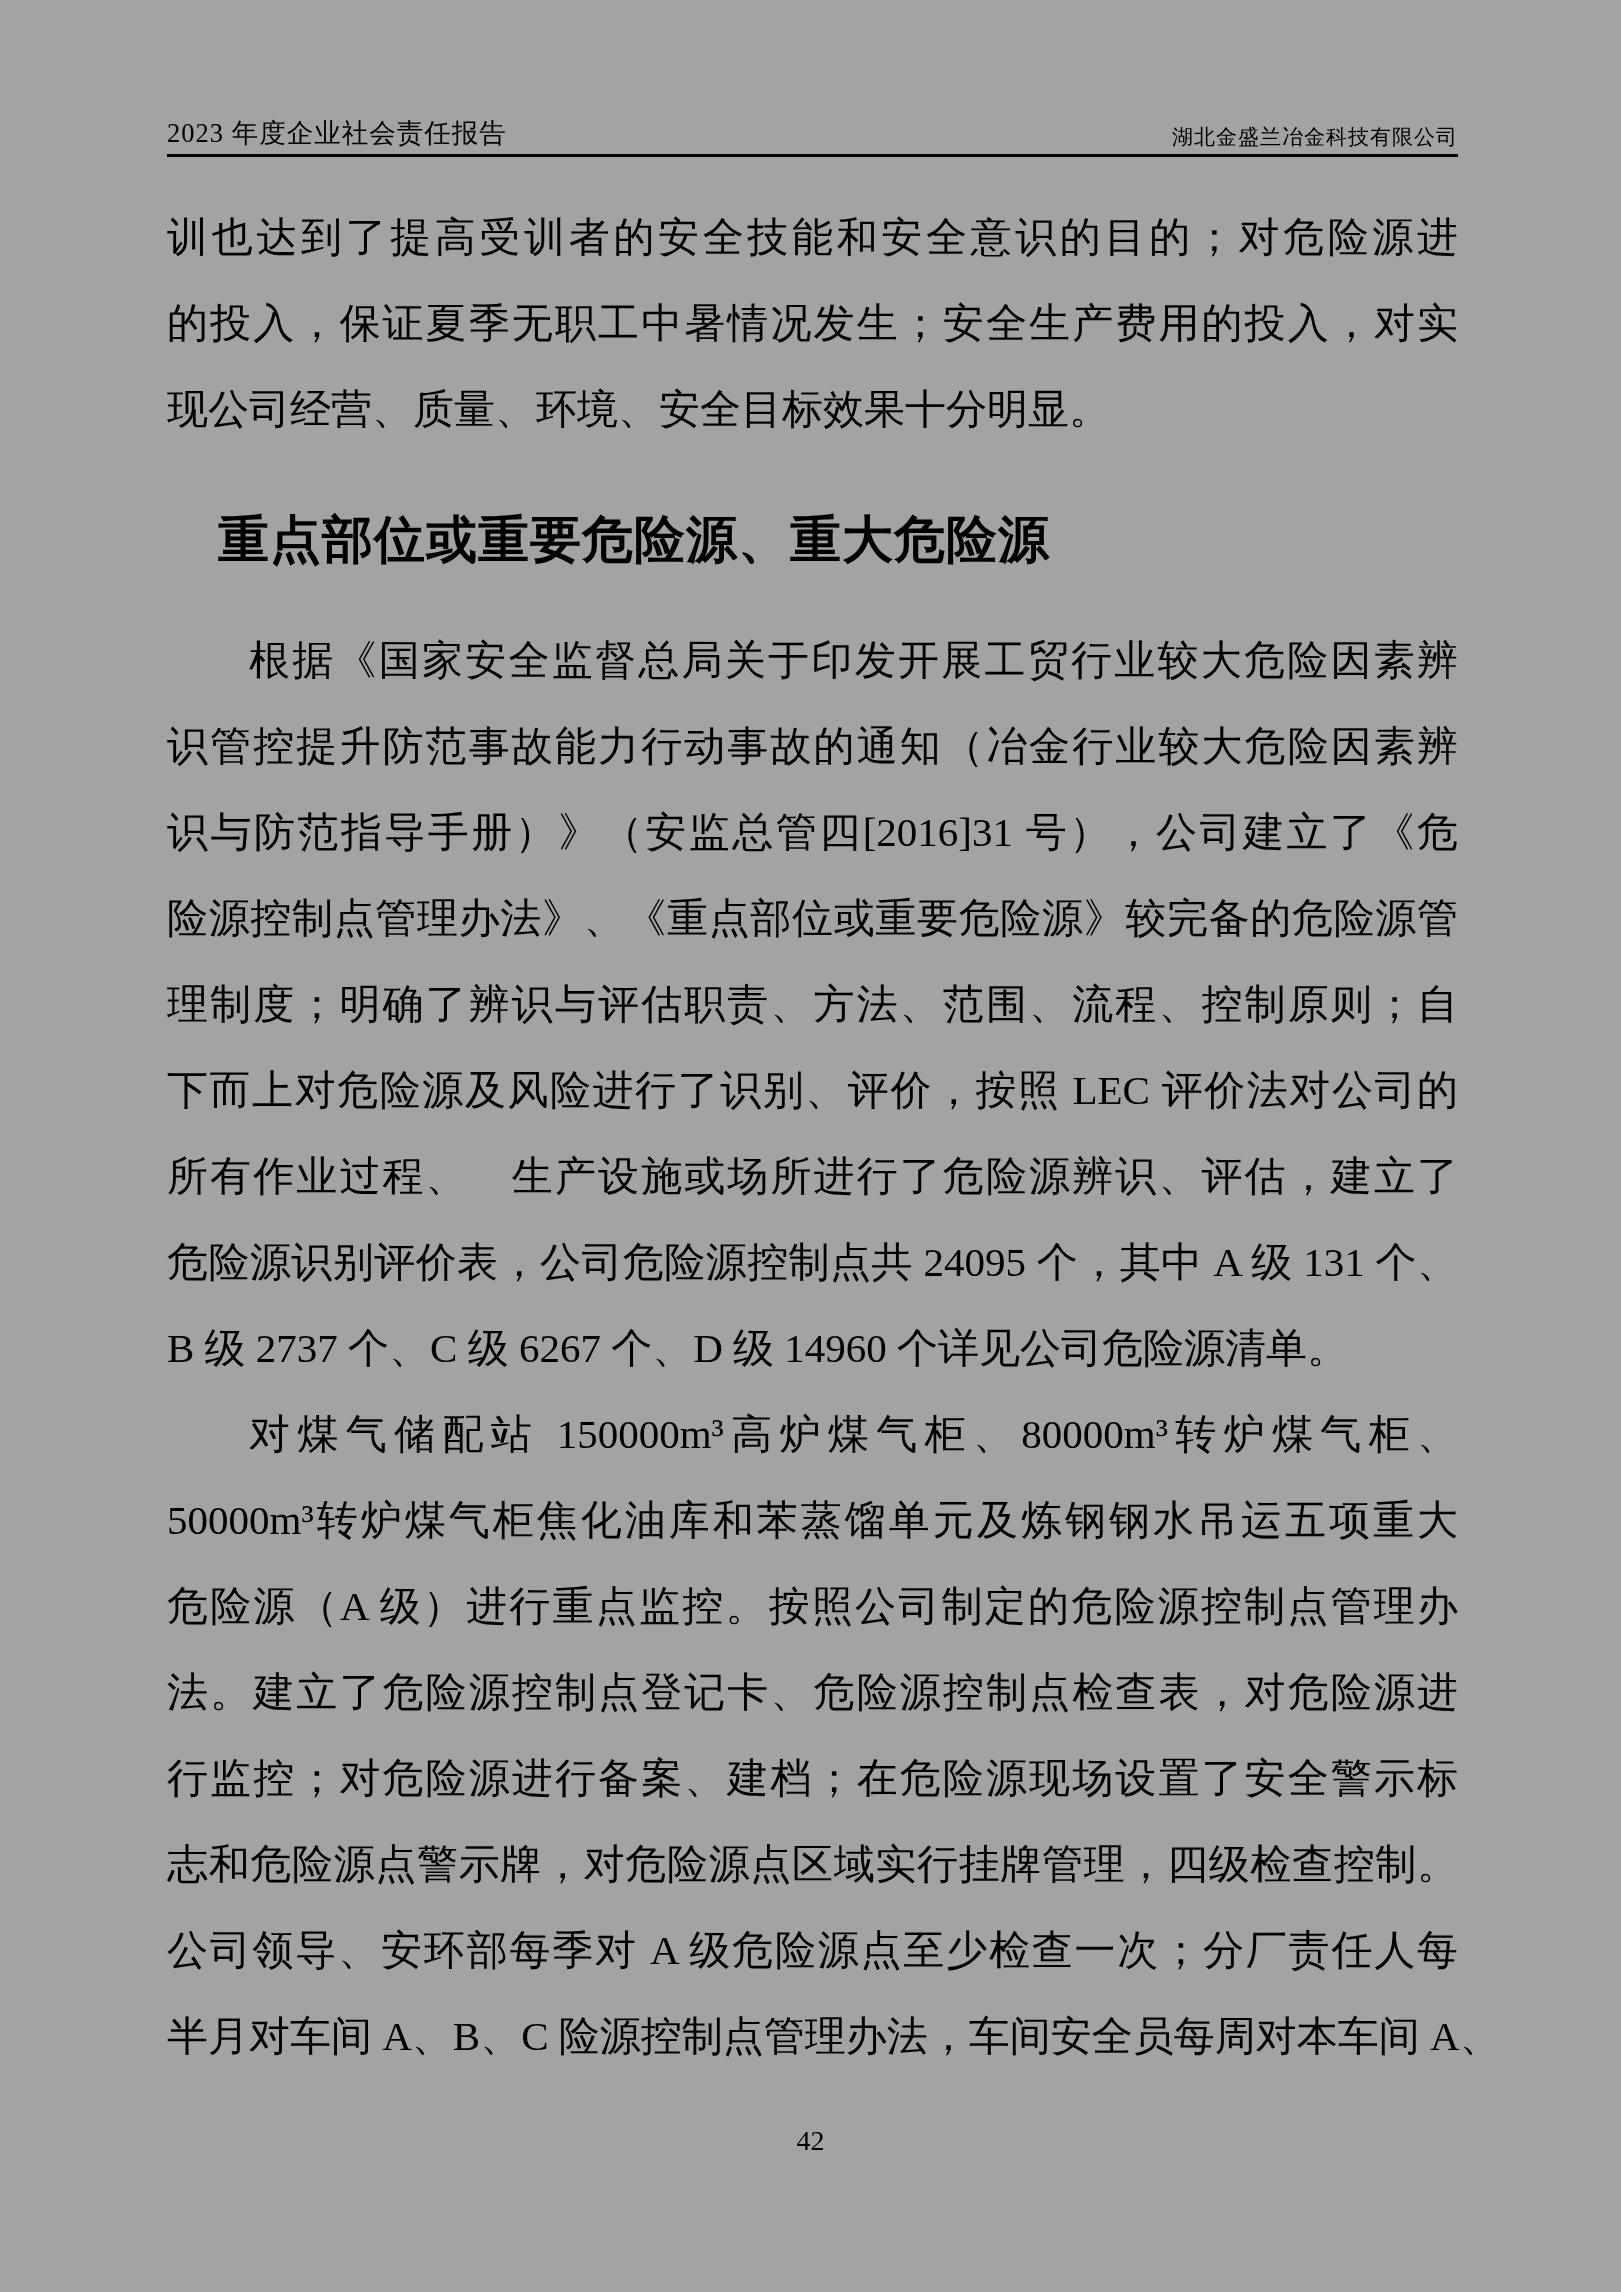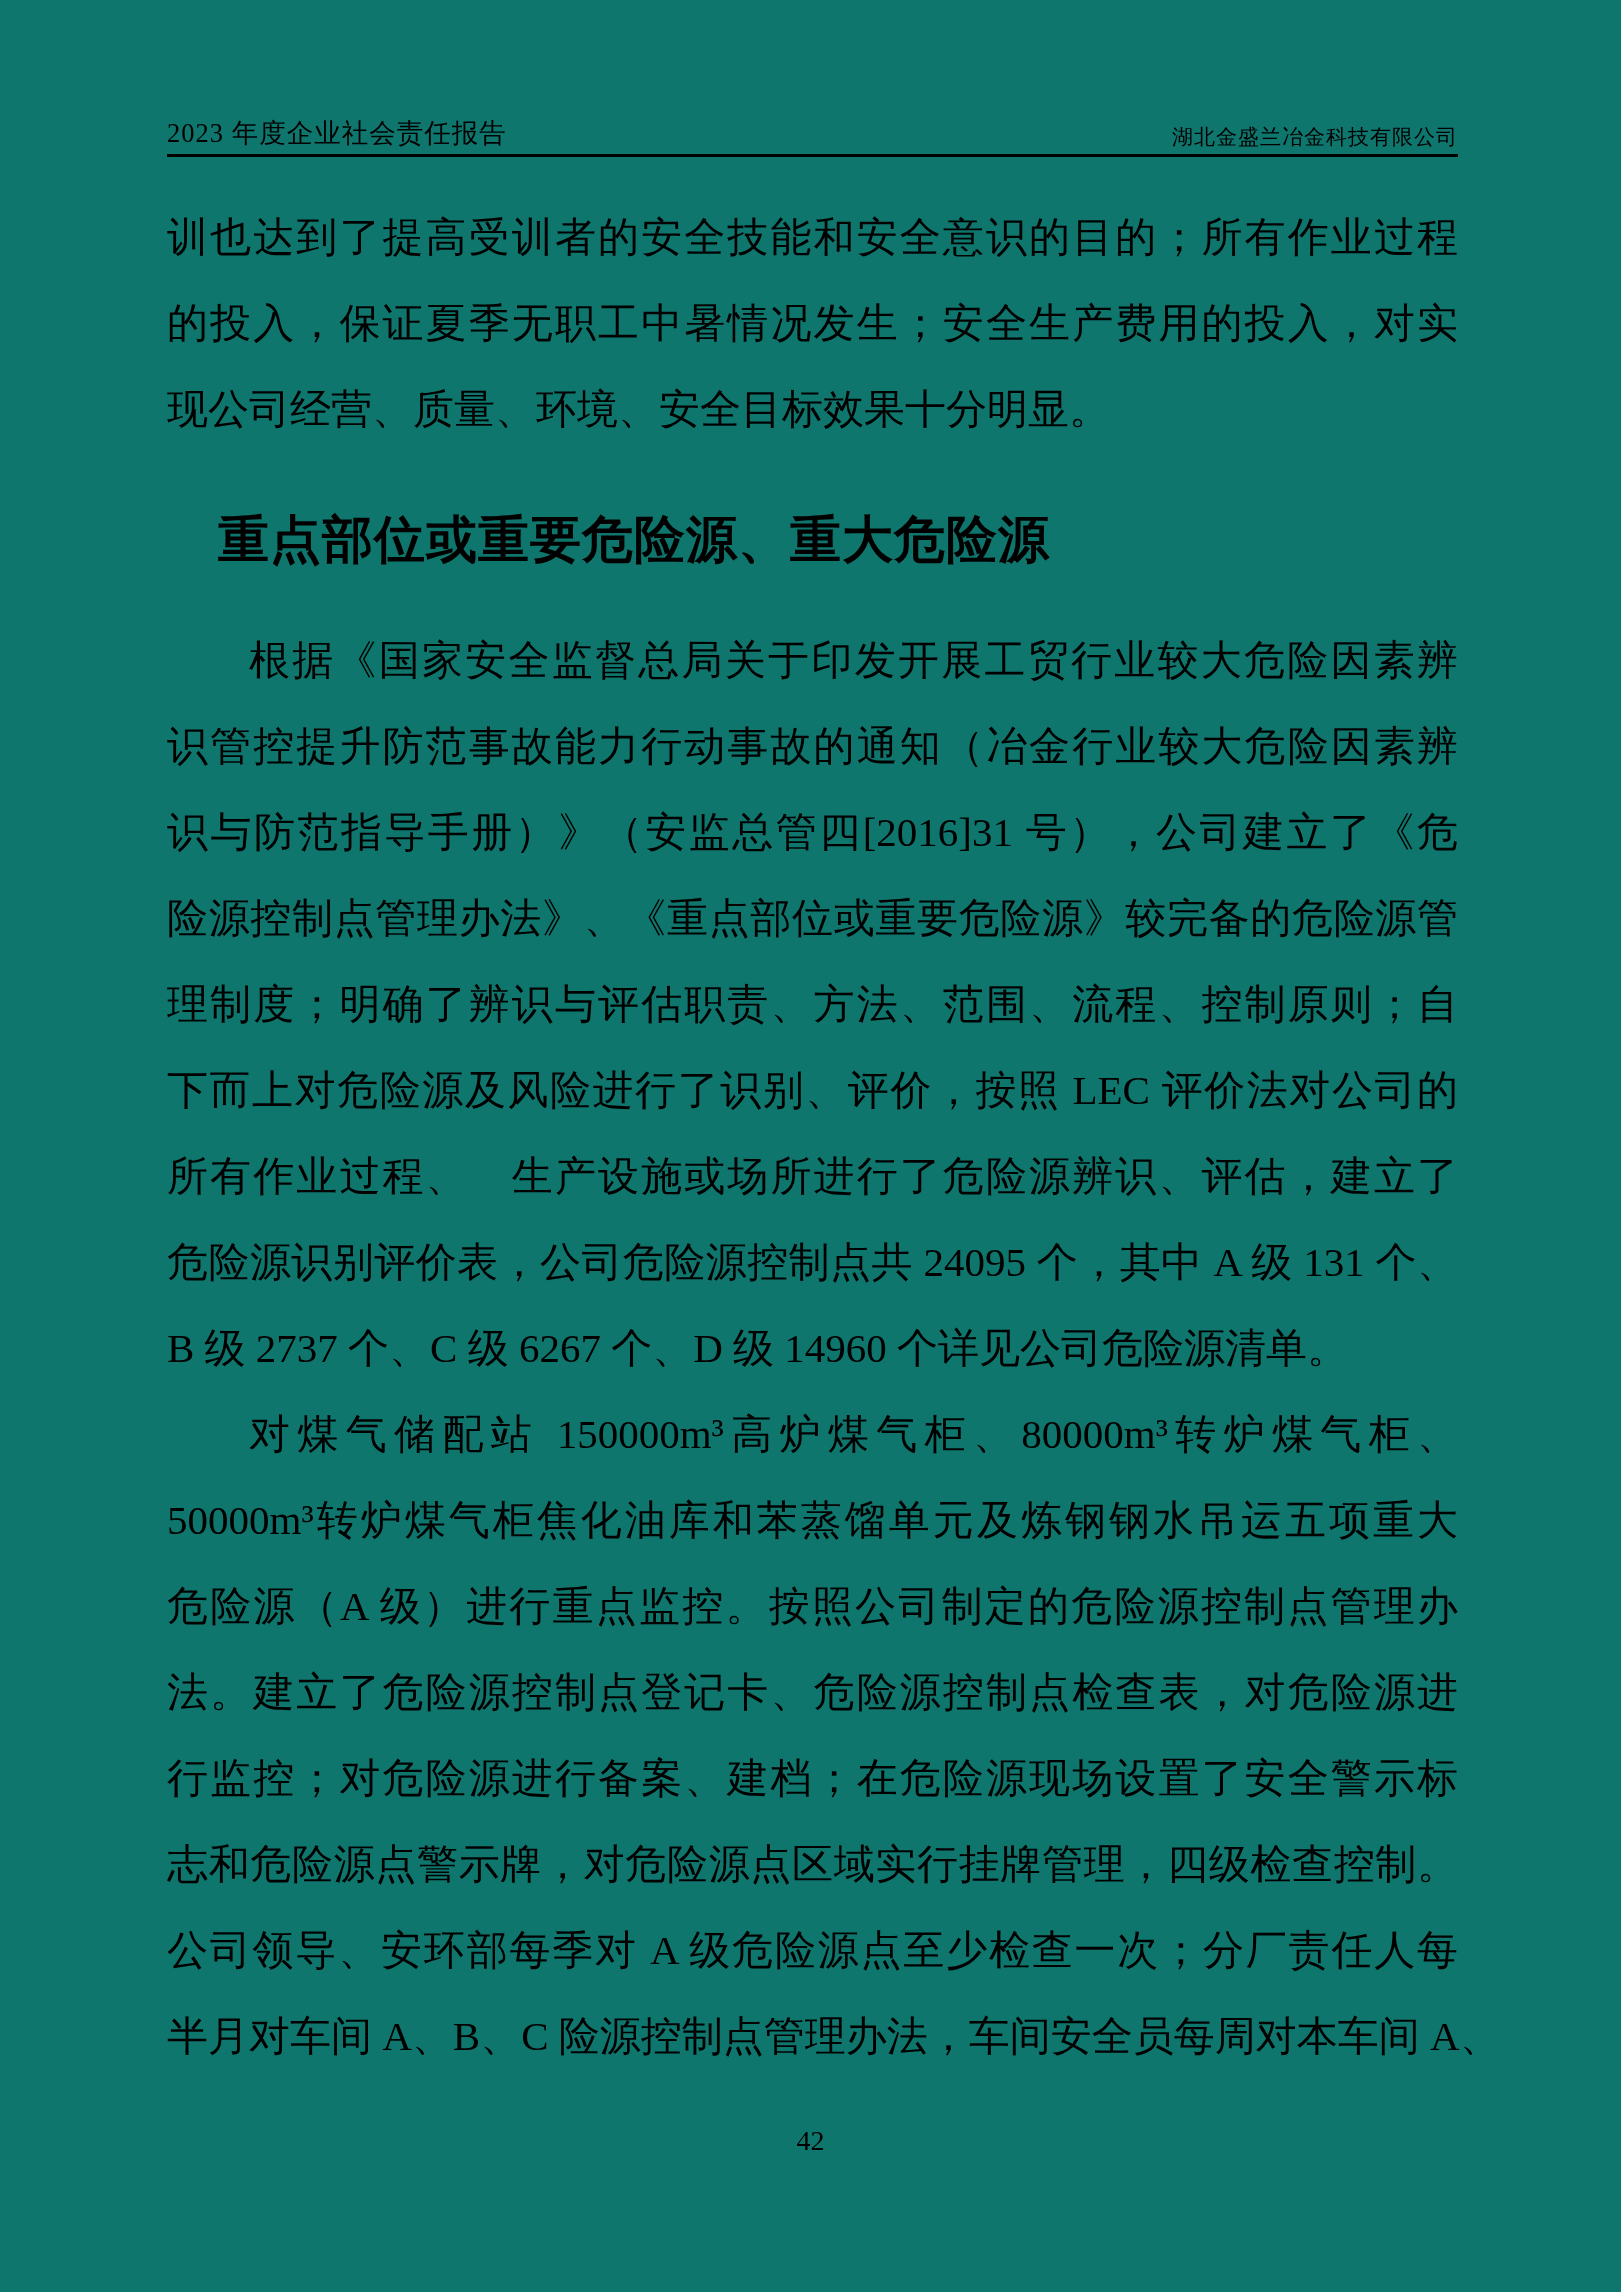--- a/index.html
+++ b/index.html
@@ -1,21 +1,21 @@
 <!DOCTYPE html>
 <html><head>
 <meta charset="utf-8">
 <style>
   * { margin: 0; padding: 0; box-sizing: border-box; }
   html, body { background: #ffffff; }
   .page {
     position: relative;
     width: 1621px;
     height: 2293px;
-    background: #0f766e;
+    background: #a3a3a3;
     color: #000000;
     font-family: "Liberation Serif", "DejaVu Serif", serif;
     overflow: hidden;
   }
   .header {
     position: absolute;
     top: 0;
     left: 167px;
     width: 1291px;
     height: 157px;
@@ -80,21 +80,21 @@
 <div class="page">
 
   <div class="header">
     <span class="header-left">2023 年度企业社会责任报告</span>
     <span class="header-right">湖北金盛兰冶金科技有限公司</span>
   </div>
 
   <div class="content">
 
     <div>
-      <div class="tline">训也达到了提高受训者的安全技能和安全意识的目的；所有作业过程</div>
+      <div class="tline">训也达到了提高受训者的安全技能和安全意识的目的；对危险源进</div>
       <div class="tline">的投入，保证夏季无职工中暑情况发生；安全生产费用的投入，对实</div>
       <div class="tline natural">现公司经营、质量、环境、安全目标效果十分明显。</div>
     </div>
 
     <div class="section-heading">重点部位或重要危险源、重大危险源</div>
 
     <div>
       <div class="tline indent">根据《国家安全监督总局关于印发开展工贸行业较大危险因素辨</div>
       <div class="tline">识管控提升防范事故能力行动事故的通知（冶金行业较大危险因素辨</div>
       <div class="tline">识与防范指导手册）》（安监总管四[2016]31 号），公司建立了《危</div>

